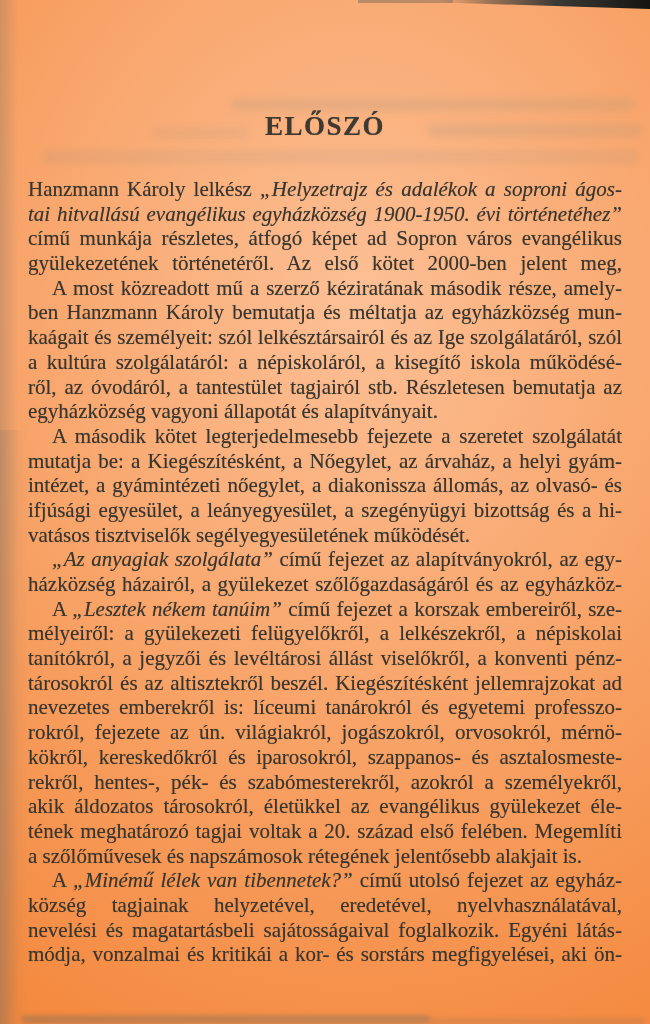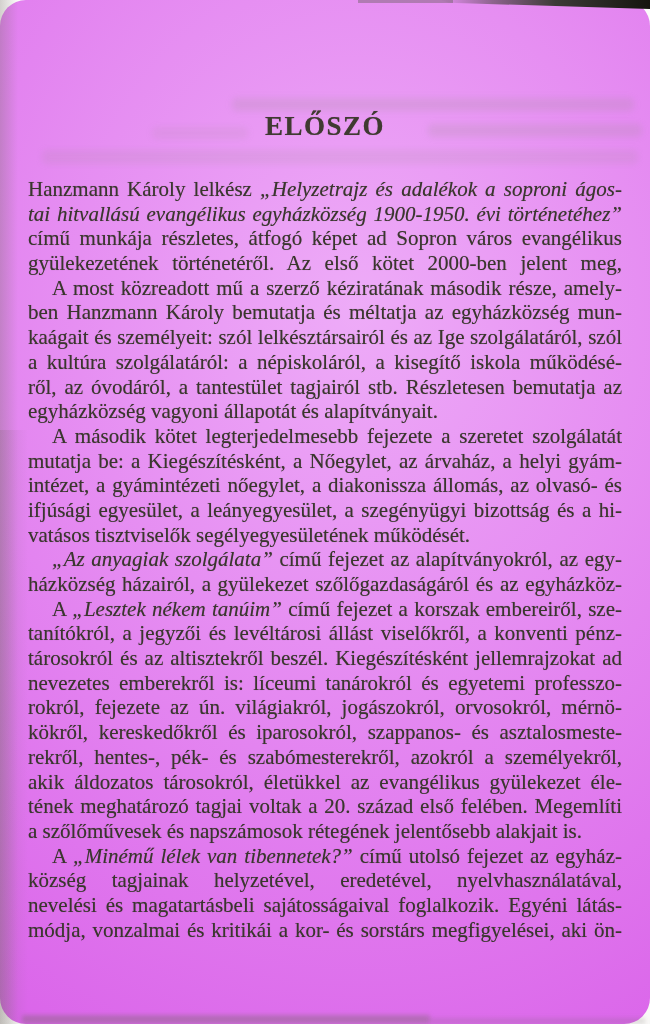--- a/index.html
+++ b/index.html
@@ -1,17 +1,17 @@
 <!DOCTYPE html>
 <html lang="hu"><head>
 <meta charset="utf-8">
 <style>
   html,body{margin:0;padding:0;}
   body{width:650px;height:1024px;overflow:hidden;background:#ffffff;}
-  .page{position:relative;width:650px;height:1024px;background:#d946ef;font-family:"Liberation Serif",serif;border-radius:26px;}
+  .page{position:relative;width:650px;height:1024px;background:#f97316;font-family:"Liberation Serif",serif;}
   .paper-shade{position:absolute;inset:0;background:radial-gradient(120% 90% at 55% 30%, rgba(255,255,255,0.55) 0%, rgba(211,205,195,0.16) 100%);pointer-events:none;}
   .spine-shadow{position:absolute;left:0;top:0;width:18px;height:100%;background:linear-gradient(to right, rgba(118,112,103,0.30), rgba(118,112,103,0));}
   .spine-shadow-lower{position:absolute;left:0;top:430px;width:28px;height:594px;background:linear-gradient(to right, rgba(108,102,94,0.18), rgba(108,102,94,0));}
   .edge-wedge{position:absolute;left:440px;top:0;width:210px;height:9px;
     background:linear-gradient(to right, rgba(70,66,60,0) 0%, rgba(70,66,60,0.55) 25%, #3c3a36 55%, #15140f 100%);
     clip-path:polygon(0 0,100% 0,100% 100%,4% 30%);}
   .edge-line{position:absolute;left:358px;top:0;width:95px;height:2.5px;background:rgba(95,90,83,0.4);filter:blur(0.6px);}
   .ghost{position:absolute;background:rgba(146,140,130,0.16);filter:blur(3px);border-radius:5px;}
   .ghost.g1{left:232px;top:98px;width:402px;height:13px;}
   .ghost.g2{left:428px;top:124px;width:214px;height:13px;}
@@ -62,20 +62,21 @@
     <div class="ln ind"><span>A második kötet legterjedelmesebb fejezete a szeretet szolgálatát</span></div>
     <div class="ln"><span>mutatja be: a Kiegészítésként, a Nőegylet, az árvaház, a helyi gyám-</span></div>
     <div class="ln"><span>intézet, a gyámintézeti nőegylet, a diakonissza állomás, az olvasó- és</span></div>
     <div class="ln"><span>ifjúsági egyesület, a leányegyesület, a szegényügyi bizottság és a hi-</span></div>
     <div class="ln last"><span>vatásos tisztviselők segélyegyesületének működését.</span></div>
 
     <div class="ln ind"><span class="it">„Az anyagiak szolgálata”</span><span> című fejezet az alapítványokról, az egy-</span></div>
     <div class="ln"><span>házközség házairól, a gyülekezet szőlőgazdaságáról és az egyházköz-</span></div>
 
     <div class="ln ind"><span>A </span><span class="it">„Lesztek nékem tanúim”</span><span> című fejezet a korszak embereiről, sze-</span></div>
+    <div class="ln"><span>mélyeiről: a gyülekezeti felügyelőkről, a lelkészekről, a népiskolai</span></div>
     <div class="ln"><span>tanítókról, a jegyzői és levéltárosi állást viselőkről, a konventi pénz-</span></div>
     <div class="ln"><span>tárosokról és az altisztekről beszél. Kiegészítésként jellemrajzokat ad</span></div>
     <div class="ln"><span>nevezetes emberekről is: líceumi tanárokról és egyetemi professzo-</span></div>
     <div class="ln"><span>rokról, fejezete az ún. világiakról, jogászokról, orvosokról, mérnö-</span></div>
     <div class="ln"><span>kökről, kereskedőkről és iparosokról, szappanos- és asztalosmeste-</span></div>
     <div class="ln"><span>rekről, hentes-, pék- és szabómesterekről, azokról a személyekről,</span></div>
     <div class="ln"><span>akik áldozatos tárosokról, életükkel az evangélikus gyülekezet éle-</span></div>
     <div class="ln"><span>tének meghatározó tagjai voltak a 20. század első felében. Megemlíti</span></div>
     <div class="ln last"><span>a szőlőművesek és napszámosok rétegének jelentősebb alakjait is.</span></div>
 

